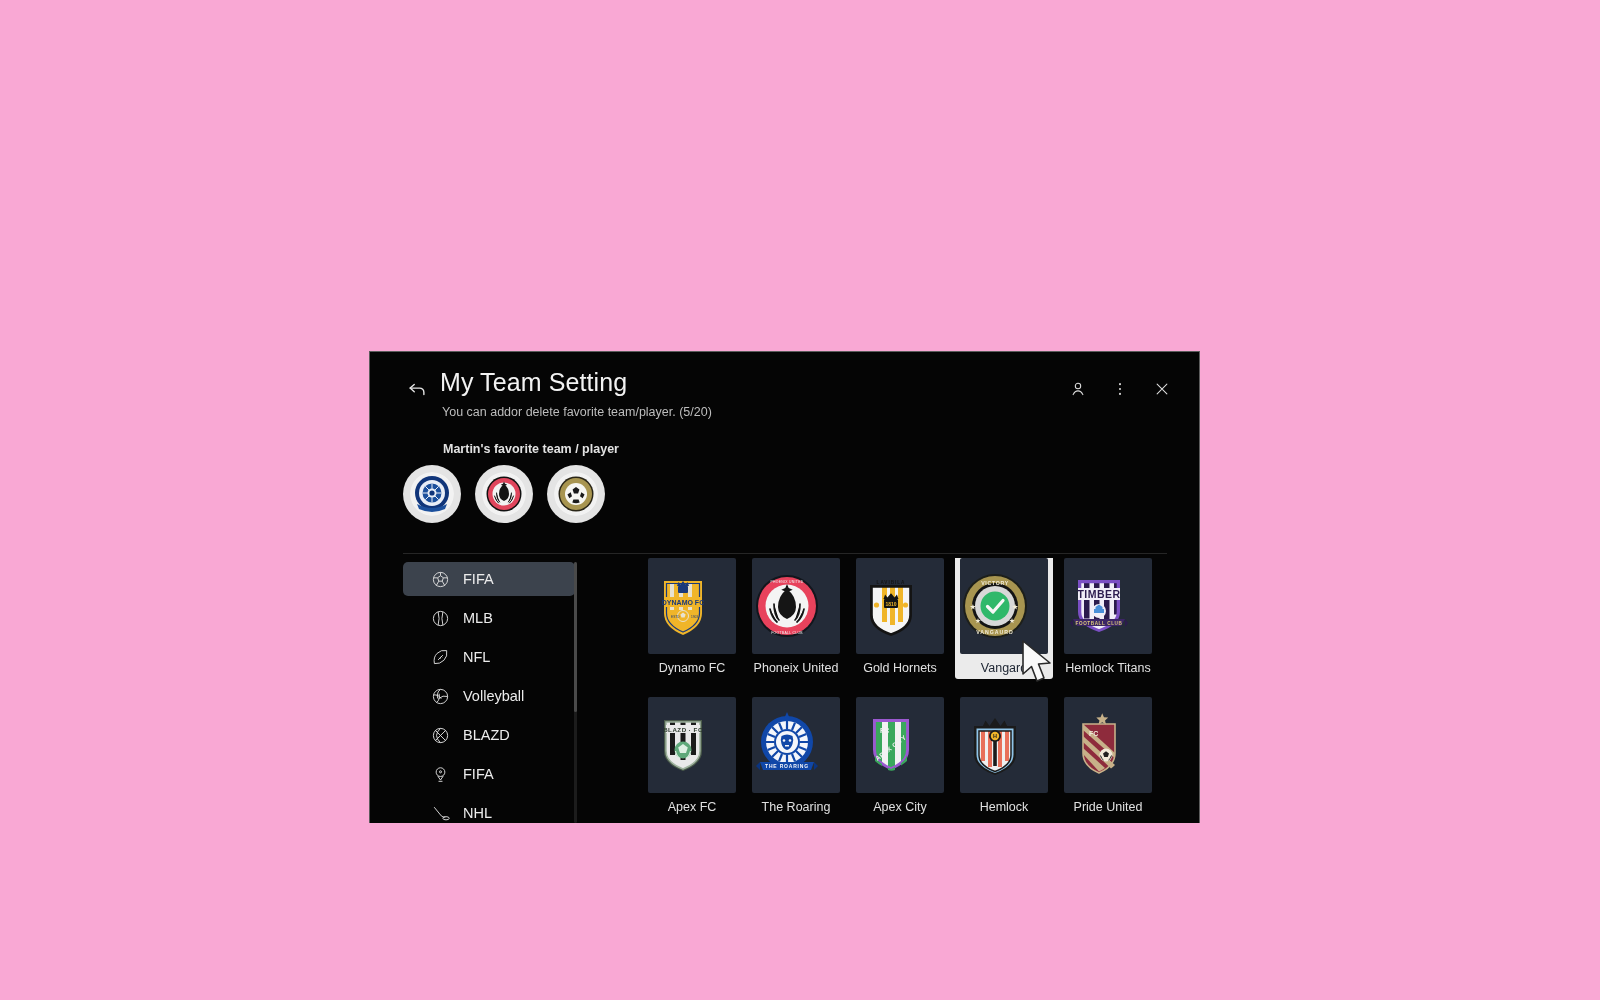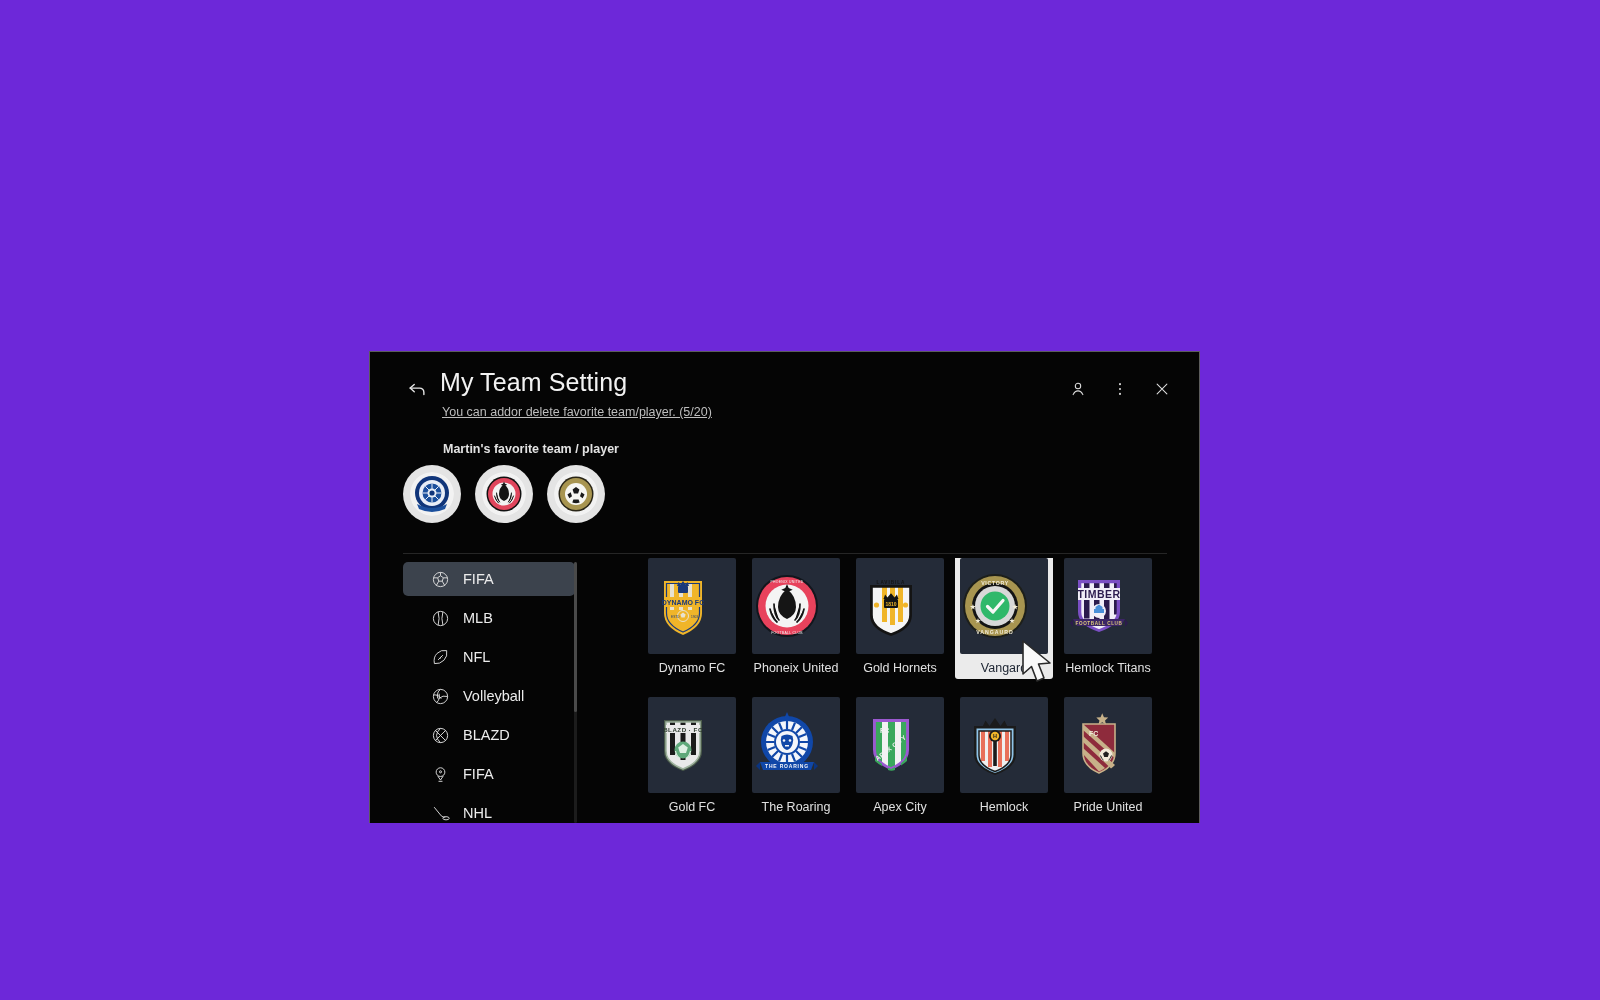--- a/index.html
+++ b/index.html
@@ -2,21 +2,21 @@
 <html><head>
 <meta charset="utf-8">
 <style>
   * { margin:0; padding:0; box-sizing:border-box; }
   html, body {
     width:1600px; height:1000px;
     background:#000; overflow:hidden;
     font-family:"Liberation Sans", sans-serif;
   }
 
-  #root { position:relative; width:1600px; height:1000px; background:#6d28d9; }
+  #root { position:relative; width:1600px; height:1000px; background:#f9a8d4; }
 
   
   .window {
     position:absolute;
     left:369px; top:351px;
     width:831px; height:472px;
     background:#050505;
     border:1px solid #5c5c5c;
     border-bottom:none;
     overflow:hidden;
@@ -31,21 +31,21 @@
   }
   .back-icon svg { width:22px; height:22px; display:block; }
 
   .title {
     position:absolute; left:70px; top:16px;
     font-size:25px; font-weight:400; color:#f2f2f2;
     letter-spacing:.1px; white-space:nowrap;
   }
   .subtitle {
     position:absolute; left:72px; top:53px;
-    font-size:12.5px; color:#bdbdbd; white-space:nowrap;text-decoration:underline;
+    font-size:12.5px; color:#bdbdbd; white-space:nowrap;
   }
 
   .hdr-actions {
     position:absolute; right:26px; top:26px;
     display:flex; align-items:center; gap:20px;
   }
   .hdr-btn {
     width:22px; height:22px; color:#ddd;
     display:flex; align-items:center; justify-content:center;
     cursor:pointer;
@@ -473,21 +473,21 @@
                     <rect x="43" y="12" width="5" height="33"></rect>
                   </g>
                   <path d="M18 12 h34 v29 q0 11.5 -17 18 q-17 -6.5 -17 -18 Z" fill="none" stroke="#9fb39f" stroke-width="1.5"></path>
                   <rect x="18" y="15" width="34" height="8" fill="#e9e9e9"></rect>
                   <text x="35" y="21.5" text-anchor="middle" fill="#2d3a2d" font-size="6.2" font-weight="bold" letter-spacing=".5" font-family="Liberation Sans, sans-serif">BLAZD · FC</text>
                   <circle cx="35" cy="40" r="8.5" fill="#5fa87a"></circle>
                   <path d="M35 34 l4.8 3.5 l-1.8 5.6 h-6 l-1.8 -5.6 Z" fill="#dff0e4"></path>
                   <path d="M27.5 41 q1 5 4 7 M42.5 41 q-1 5 -4 7" stroke="#dff0e4" stroke-width="1.2" fill="none"></path>
                 </svg>
               </div>
-              <div class="tile-label">Gold FC</div>
+              <div class="tile-label">Apex FC</div>
             </div>
           </div>
 
           <div class="tile">
             <div class="tile-inner">
               <div class="tile-art">
                 <svg viewBox="0 0 70 70">
                   <circle cx="35" cy="32" r="26" fill="#1047a8"></circle>
                   <g fill="#1047a8">
                     <path d="M35 2 l3 7 l-6 0 Z"></path>

